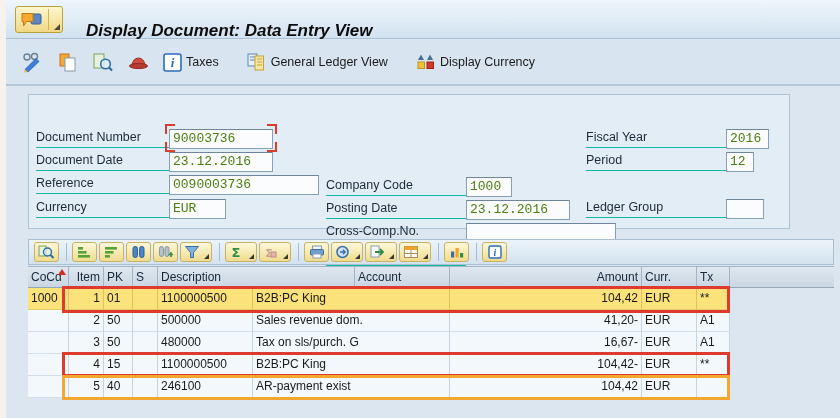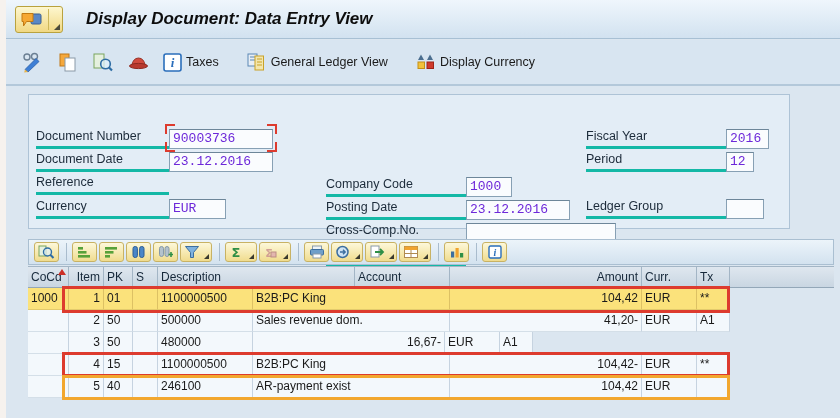--- a/index.html
+++ b/index.html
@@ -10,47 +10,47 @@
 
   
   #titlebar { position:absolute; left:6px; top:0; width:834px; height:39px;
     background:linear-gradient(#eff6fc,#d2e2f0); border-bottom:1px solid #a8c0d4; }
   .titlebtn { position:absolute; left:9px; top:6px; width:48px; height:27px;
     background:linear-gradient(#fdf7cf,#f1d883); border:1px solid #b9a23e; border-radius:3px;
     display:flex; align-items:center; padding-left:3px; cursor:pointer; }
   .titlebtn .tbsep { width:1px; height:21px; background:#cdb75a; margin-left:3px; }
   .titlebtn .tbdd { position:absolute; right:2px; bottom:2px; width:0; height:0;
     border-left:6px solid transparent; border-bottom:6px solid #4a4a3a; }
-  #pagetitle { position:absolute; left:80px; top:0; line-height:38px;
+  #pagetitle { position:absolute; left:80px; top:12px; line-height:38px;
     font-size:17px; font-weight:bold; font-style:italic; color:#0d0d0d; }
 
   
   #apptoolbar { position:absolute; left:6px; top:40px; width:834px; height:46px;
     background:#d8e5f1; border-bottom:2px solid #b3c8da;
     display:flex; align-items:center; padding-left:13px; }
   .abtn { background:none; border:none; display:inline-flex; align-items:center; gap:4px;
     margin-right:9px; font-family:"Liberation Sans",sans-serif; font-size:12.5px; color:#1a1a1a;
     cursor:pointer; padding:2px; }
   .abtn.gap { margin-left:14px; }
 
   
   #groupbox { position:absolute; left:28px; top:94px; width:762px; height:135px;
     background:#e3edf6; border:1px solid #aec3d6; }
   .gbtitle { height:21px; line-height:20px; padding-left:8px; font-size:12.5px; color:#16283a;
     border-bottom:1px solid #c3d3e1; }
   .fld { position:absolute; display:flex; align-items:center; height:21px; }
   .fld .lbl { display:inline-block; font-size:12.5px; color:#1c2b3a;
-    border-bottom:3px solid #14b8a6; padding-bottom:3px; }
+    border-bottom:1px solid #14b8a6; padding-bottom:3px; }
   .c1 { left:7px; }  .c1 .lbl { width:133px; }
   .c2 { left:297px;margin-top:48px; } .c2 .lbl { width:140px; }
   .c3 { left:557px; } .c3 .lbl { width:140px; }
   .r1 { top:33px; } .r2 { top:56px; } .r3 { top:79px; } .r4 { top:103px; }
   .sapinp { height:20px; border:1px solid #87a0b4; border-top-color:#6d8699;
     background:#fafcfe; font-family:"Liberation Mono","DejaVu Sans Mono",monospace;
-    font-size:13px; color:#6d28d9; padding:0 3px; }
+    font-size:13px; color:#4d7c0f; padding:0 3px; }
   .w104{width:104px} .w150{width:150px} .w57{width:57px} .w46{width:46px}
   .w43{width:43px} .w28{width:28px} .w38{width:38px}
   .dis { color:#9fb0bf !important; }
   .sapchk { width:14px; height:14px; accent-color:#8ea6ba; }
 
   
   .redcorners { position:absolute; left:136px; top:29px; width:112px; height:28px; pointer-events:none; }
   .corner { position:absolute; width:10px; height:10px; border:2px solid #dd3b2e; }
   .tl{top:0;left:0;border-right:none;border-bottom:none}
   .tr{top:0;right:0;border-left:none;border-bottom:none}
@@ -176,20 +176,21 @@
   <div class="fld c1 r1">
     <span class="lbl">Document Number</span>
     <input class="sapinp w104" readonly="" value="90003736" style="">
   </div>
   <div class="fld c1 r2">
     <span class="lbl">Document Date</span>
     <input class="sapinp w104" readonly="" value="23.12.2016" style="">
   </div>
   <div class="fld c1 r3">
     <span class="lbl">Reference</span>
+    <input class="sapinp w150" readonly="" value="0090003736" style="">
   </div>
   <div class="fld c1 r4">
     <span class="lbl">Currency</span>
     <input class="sapinp w57" readonly="" value="EUR" style="">
   </div>
 
   <div class="fld c2 r1">
     <span class="lbl">Company Code</span>
     <input class="sapinp w46" readonly="" value="1000" style="">
   </div>
@@ -373,20 +374,21 @@
     <div class="c w-tx">A1</div>
     <div class="c w-fill"></div>
   </div>
 
   <div class="trow">
     <div class="c w-cocd"></div>
     <div class="c w-item">3</div>
     <div class="c w-pk">50</div>
     <div class="c w-s"></div>
     <div class="c w-acct">480000</div>
+    <div class="c w-desc">Tax on sls/purch. G</div>
     <div class="c w-amt">16,67-</div>
     <div class="c w-curr">EUR</div>
     <div class="c w-tx">A1</div>
     <div class="c w-fill"></div>
   </div>
 
   <div class="trow">
     <div class="c w-cocd"></div>
     <div class="c w-item">4</div>
     <div class="c w-pk">15</div>

